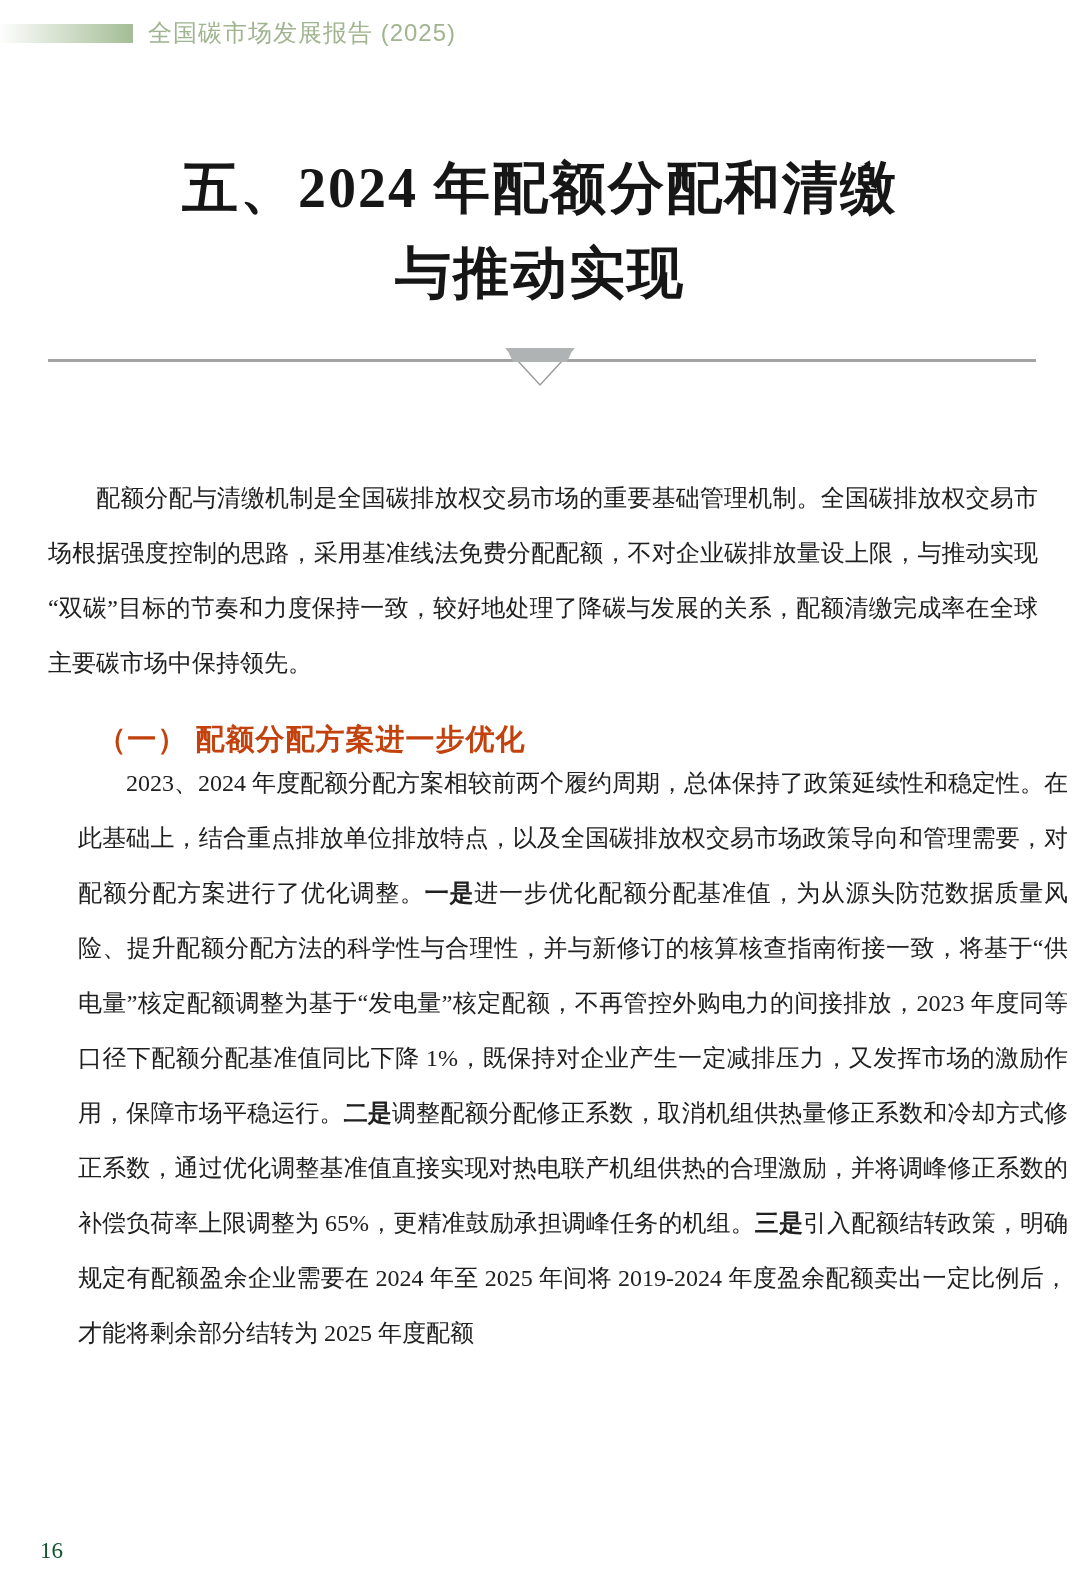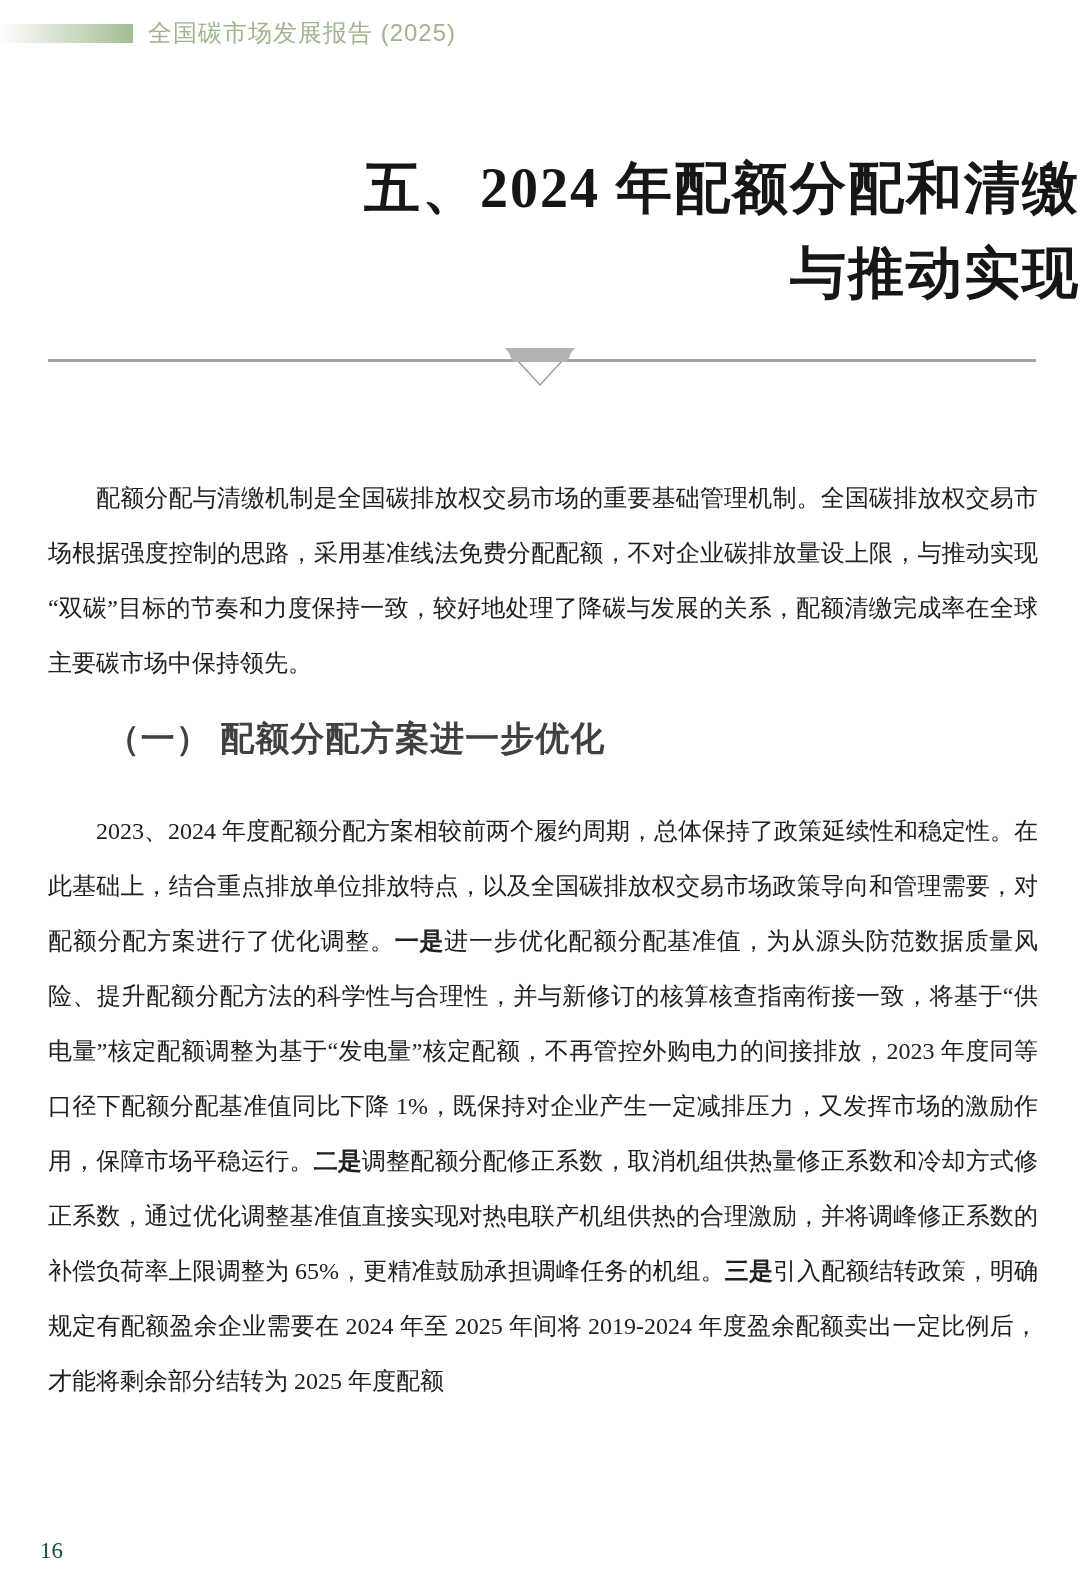--- a/index.html
+++ b/index.html
@@ -36,21 +36,21 @@
     font-weight:400;
     color:var(--header-text-green,#9fb48f);
     letter-spacing:1px;
     white-space:nowrap;
   }
   
   .doc-title{
     position:absolute;
     left:0; top:146px;
     width:1080px;
-    text-align:right;
+    text-align:center;
     font-size:56px;
     line-height:85px;
     font-weight:900;
     letter-spacing:2px;
     color:#161616;
   }
   
   .divider{
     position:absolute;
     left:0; top:346px;
@@ -73,31 +73,31 @@
     left:48px;
     width:990px;
     font-size:24px;
     line-height:55px;
     text-align:justify;
     text-justify:inter-character;
     text-indent:2em;
     color:#202020;
   }
   .para-intro{top:471px;}
-  .para-section{top:804px;}
+  .para-section{top:756px;margin-left:30px;}
   .bold-seg{font-weight:700;}
   .section-heading{
     position:absolute;
     left:48px; top:713px;
     width:990px;
-    font-size:34px;
+    font-size:29px;
     line-height:52px;
     font-weight:900;
     text-indent:1.7em;
-    color:#404040;
+    color:#c2410c;
     letter-spacing:1px;
   }
   .page-number{
     position:absolute;
     left:40px; top:1534px;
     font-size:23px;
     line-height:34px;
     color:#14532d;
   }
 </style>

